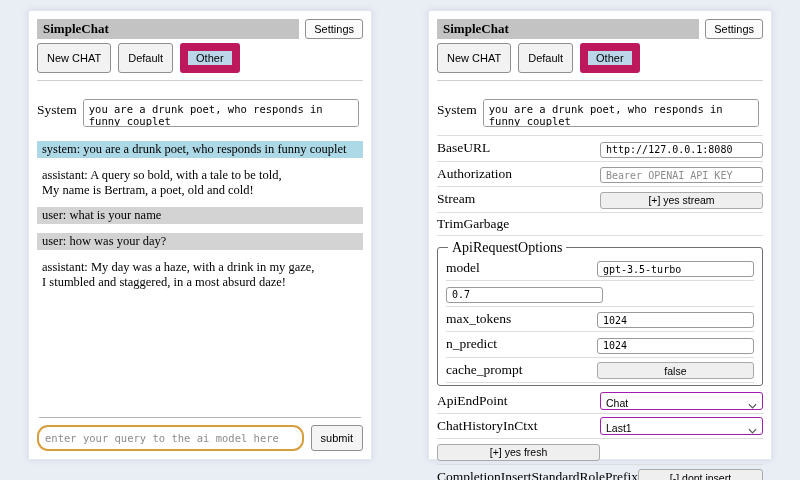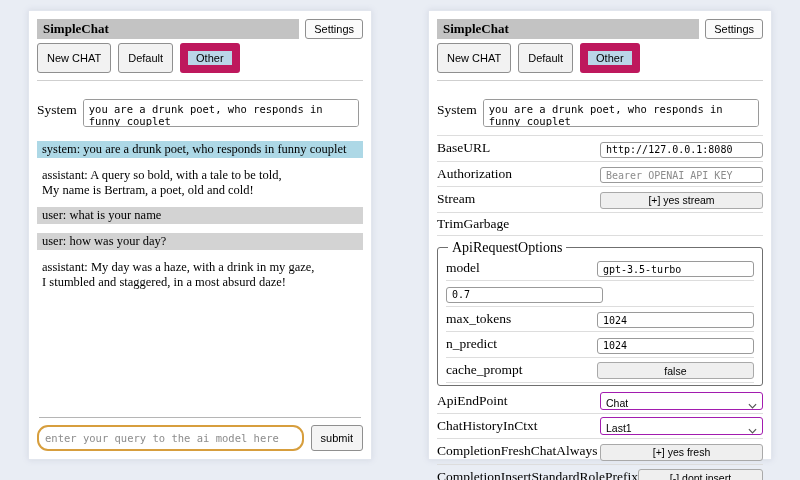--- a/index.html
+++ b/index.html
@@ -227,21 +227,20 @@
         <span class="ctrl">
           <span class="sselect">
             <span>Last1</span>
             <svg class="chev" viewBox="0 0 10 6">
                 <polyline points="1,1 5,5 9,1" fill="none" stroke="#555" stroke-width="1.3"></polyline>
               </svg>
           </span>
         </span>
       </div>
       <div class="srow">
-        <span class="slabel">CompletionFreshChatAlways</span>
         <span class="ctrl"><button class="sbtn">[+] yes fresh</button></span>
       </div>
       <div class="srow">
         <span class="slabel">CompletionInsertStandardRolePrefix</span>
         <span class="ctrl"><button class="sbtn">[-] dont insert</button></span>
       </div>
     </div>
 
     <div class="footer">
       <hr class="frule">

